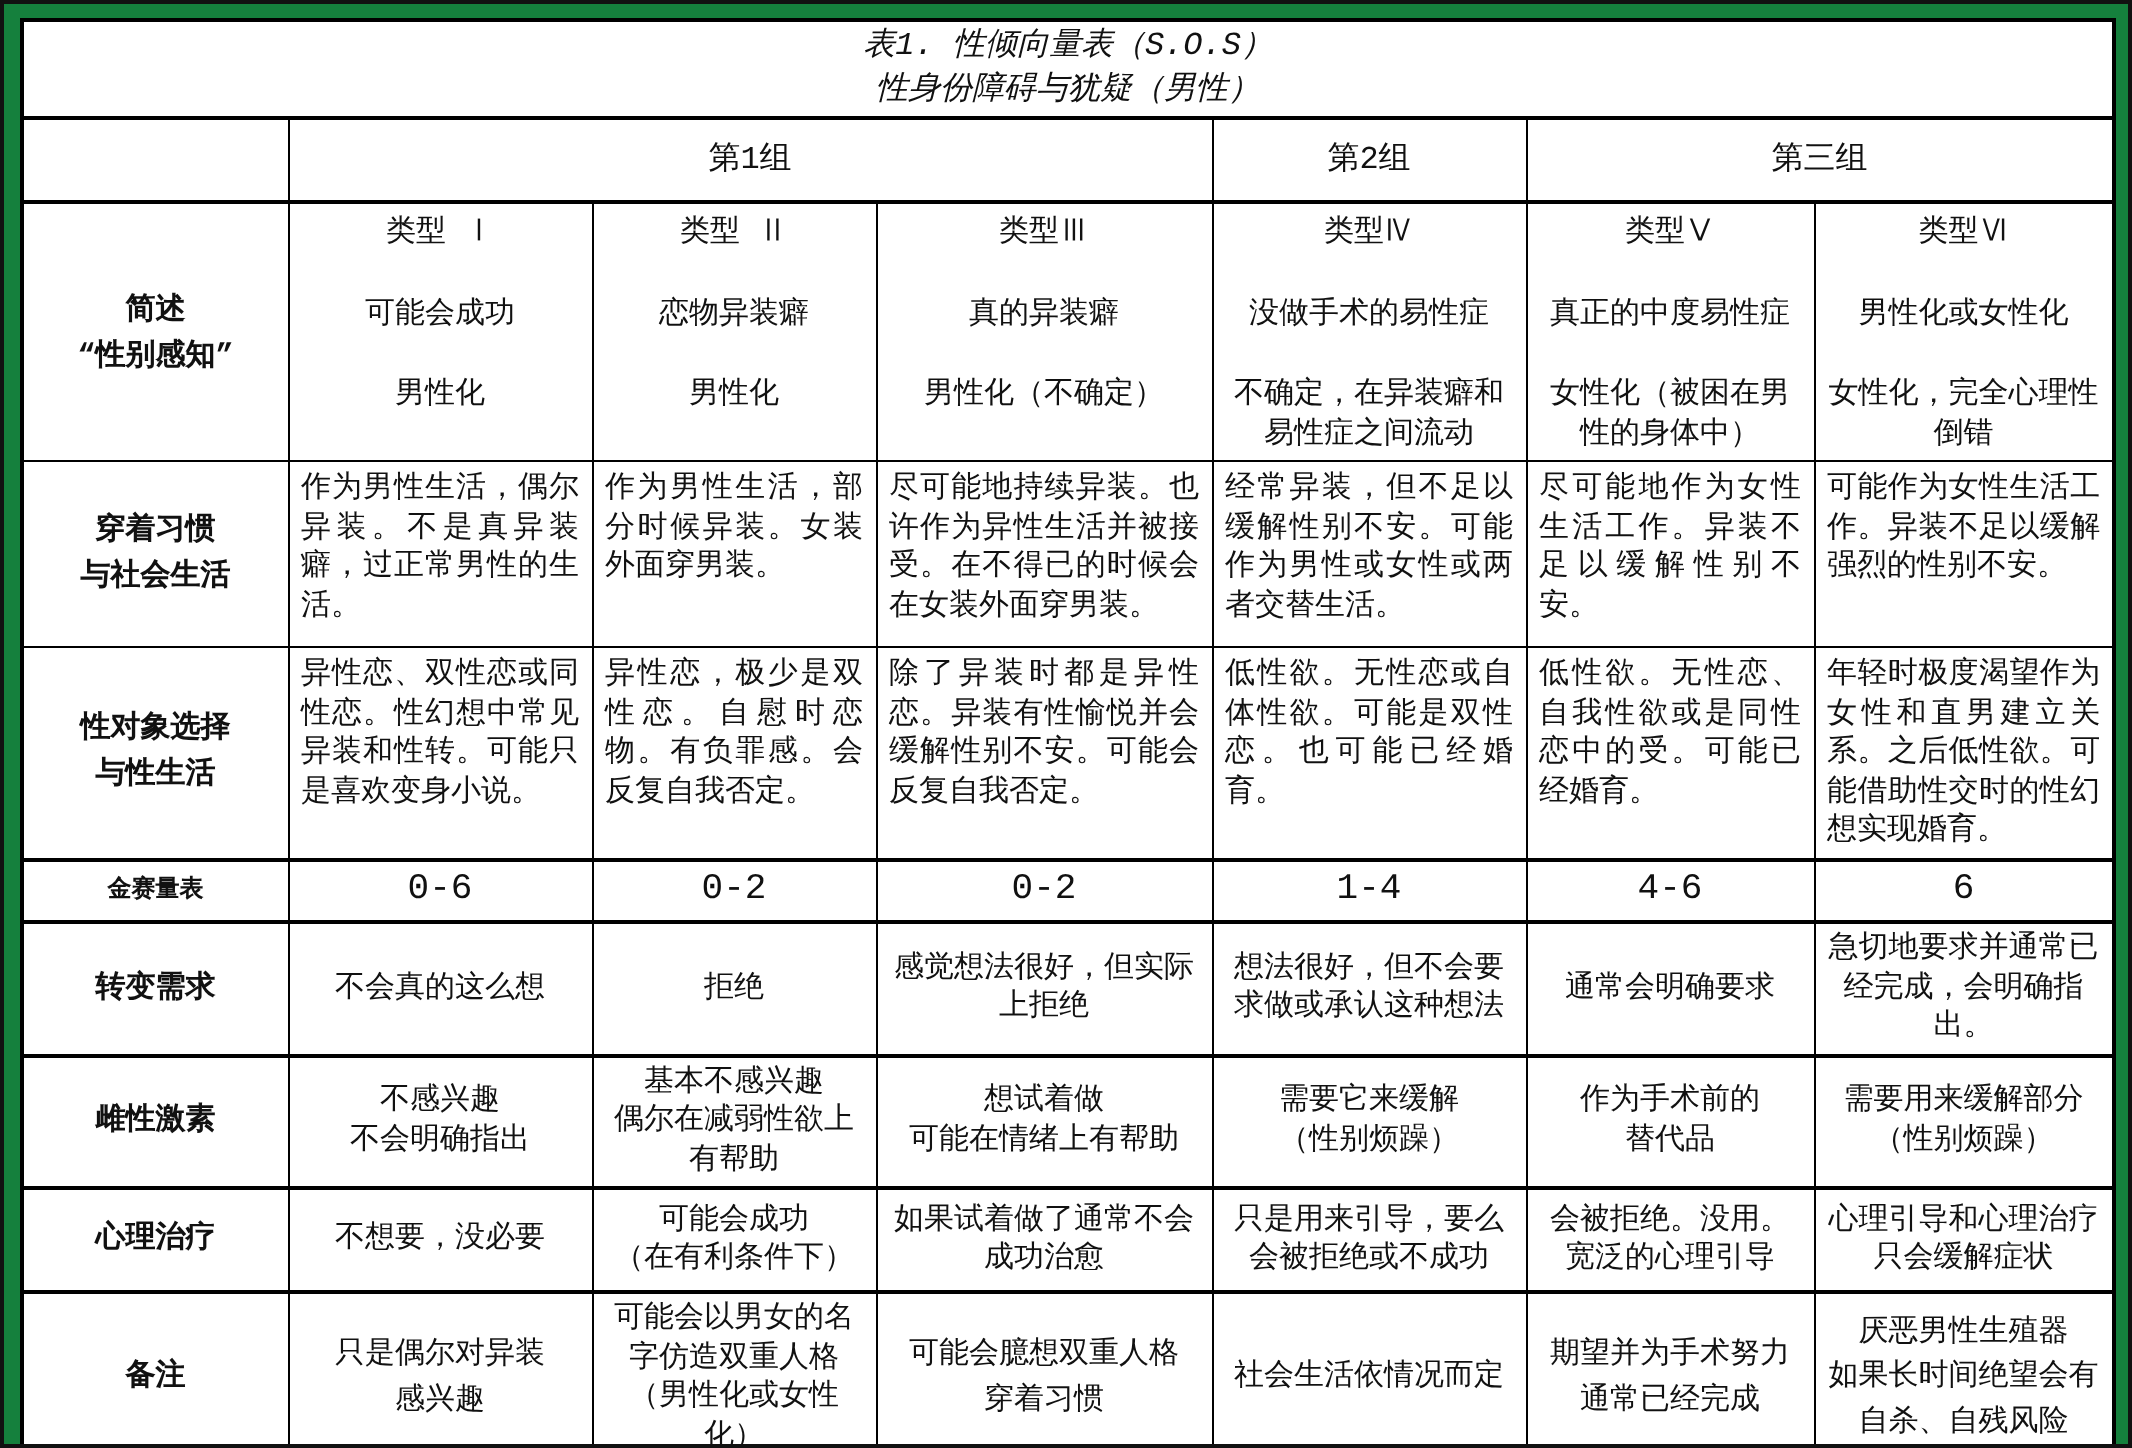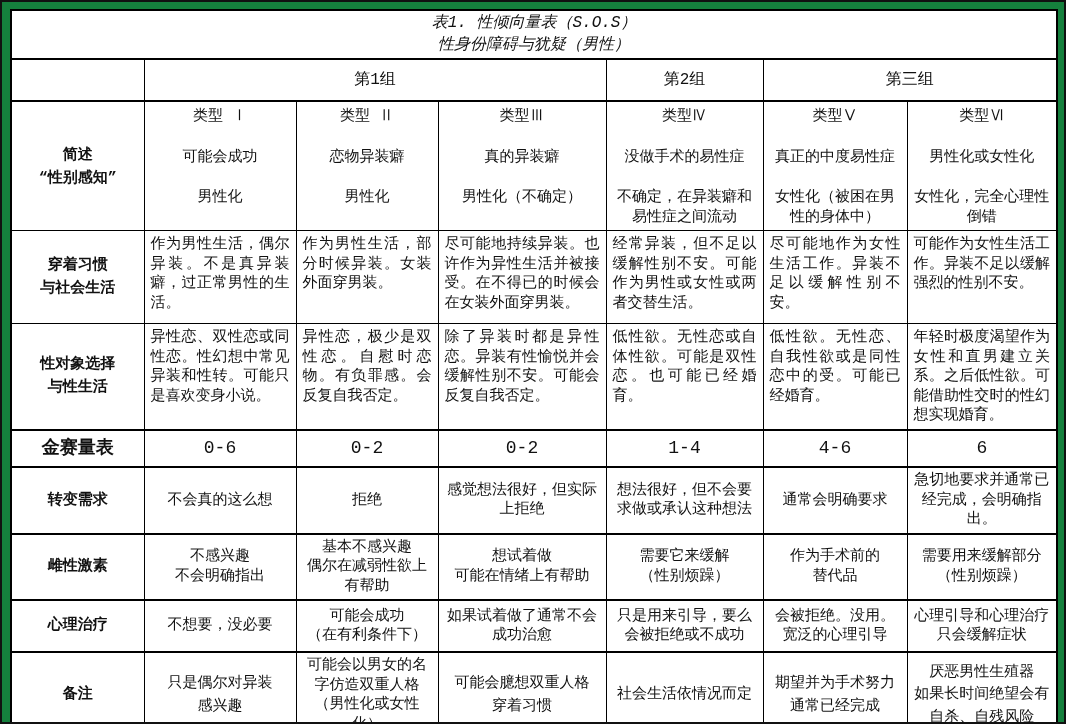--- a/index.html
+++ b/index.html
@@ -51,21 +51,21 @@
   td.spread .blk + .blk{margin-top:21px;}
   
   tr.row-dressing{height:93px;}
   tr.row-sexobj{height:106px;}
   tr.row-dressing td.body, tr.row-sexobj td.body{
     vertical-align:top;text-align:justify;text-justify:inter-ideograph;padding-top:4px;
   }
   tr.row-dressing td.rowhead, tr.row-sexobj td.rowhead{text-align:center;}
   tr.row-kinsey{height:31px;}
   tr.row-kinsey td{font-size:18px;}
-  tr.row-kinsey td.rowhead{font-size:18px;}
+  tr.row-kinsey td.rowhead{font-size:12px;}
   tr.row-transition{height:48px;}
   tr.row-estrogen{height:48px;}
   tr.row-psycho{height:52px;padding-left:20px;}
   tr.row-remarks{height:80px;}
   tr.row-remarks td .blk + .blk{margin-top:3px;}
 </style>
 </head>
 <body>
 
 <div class="page">

